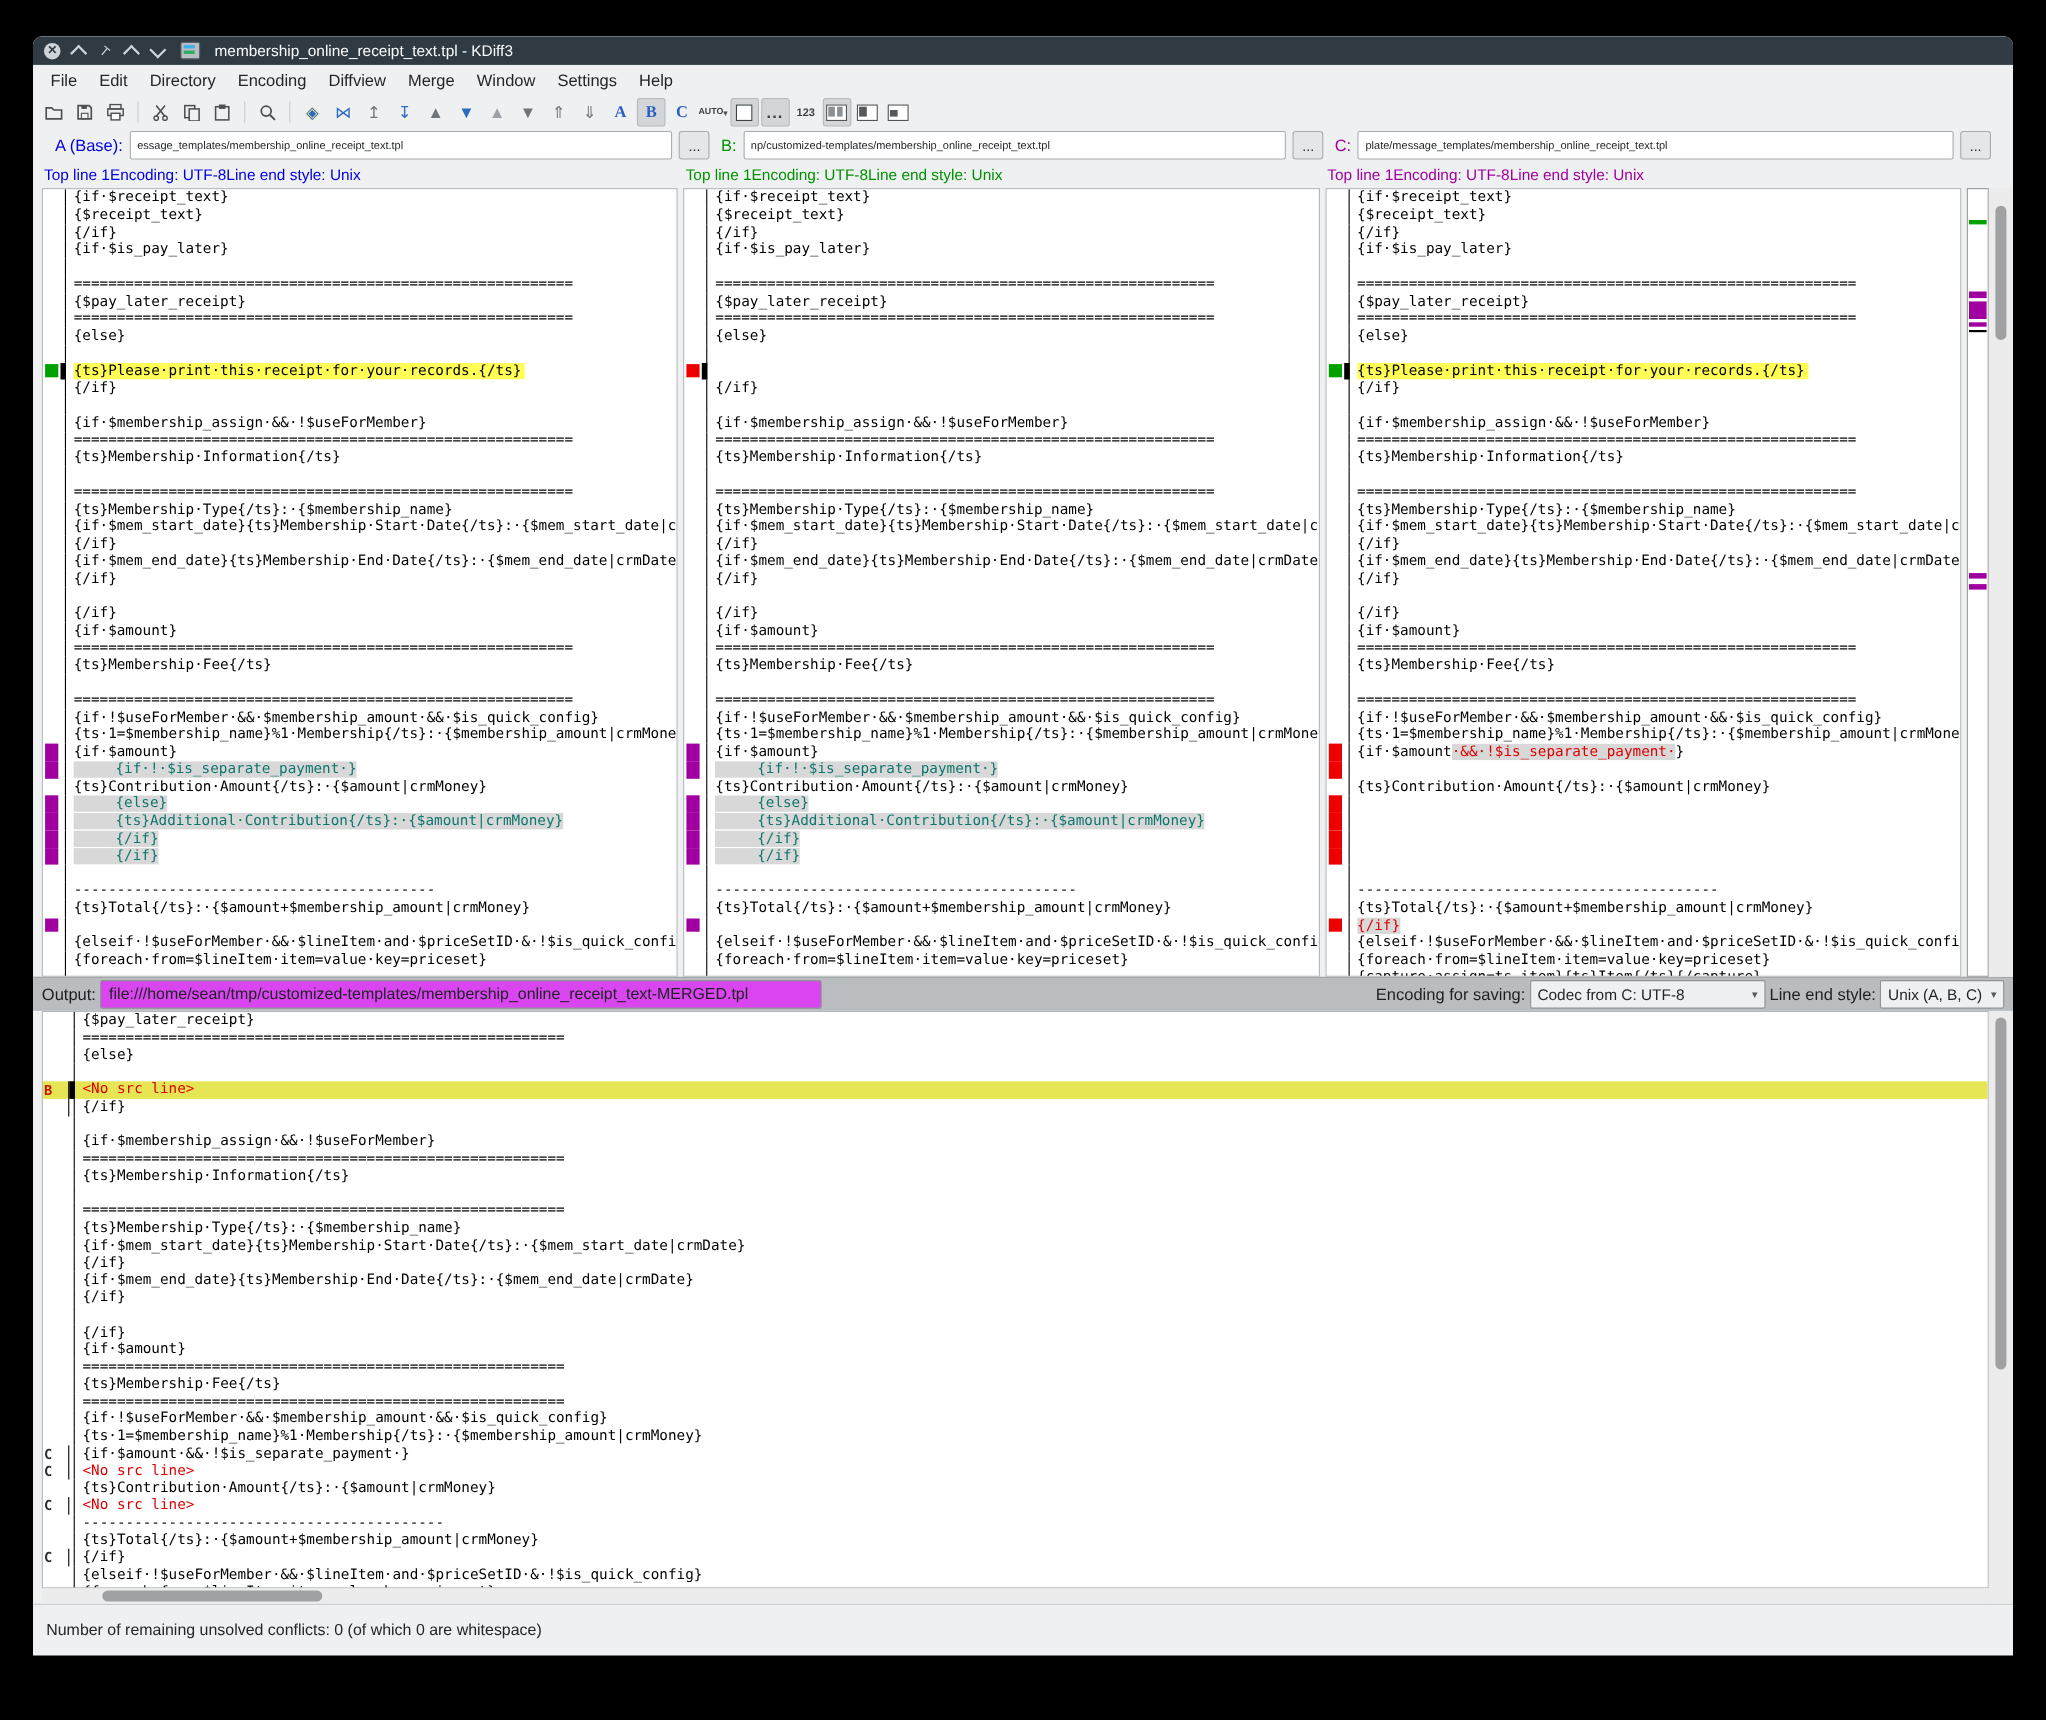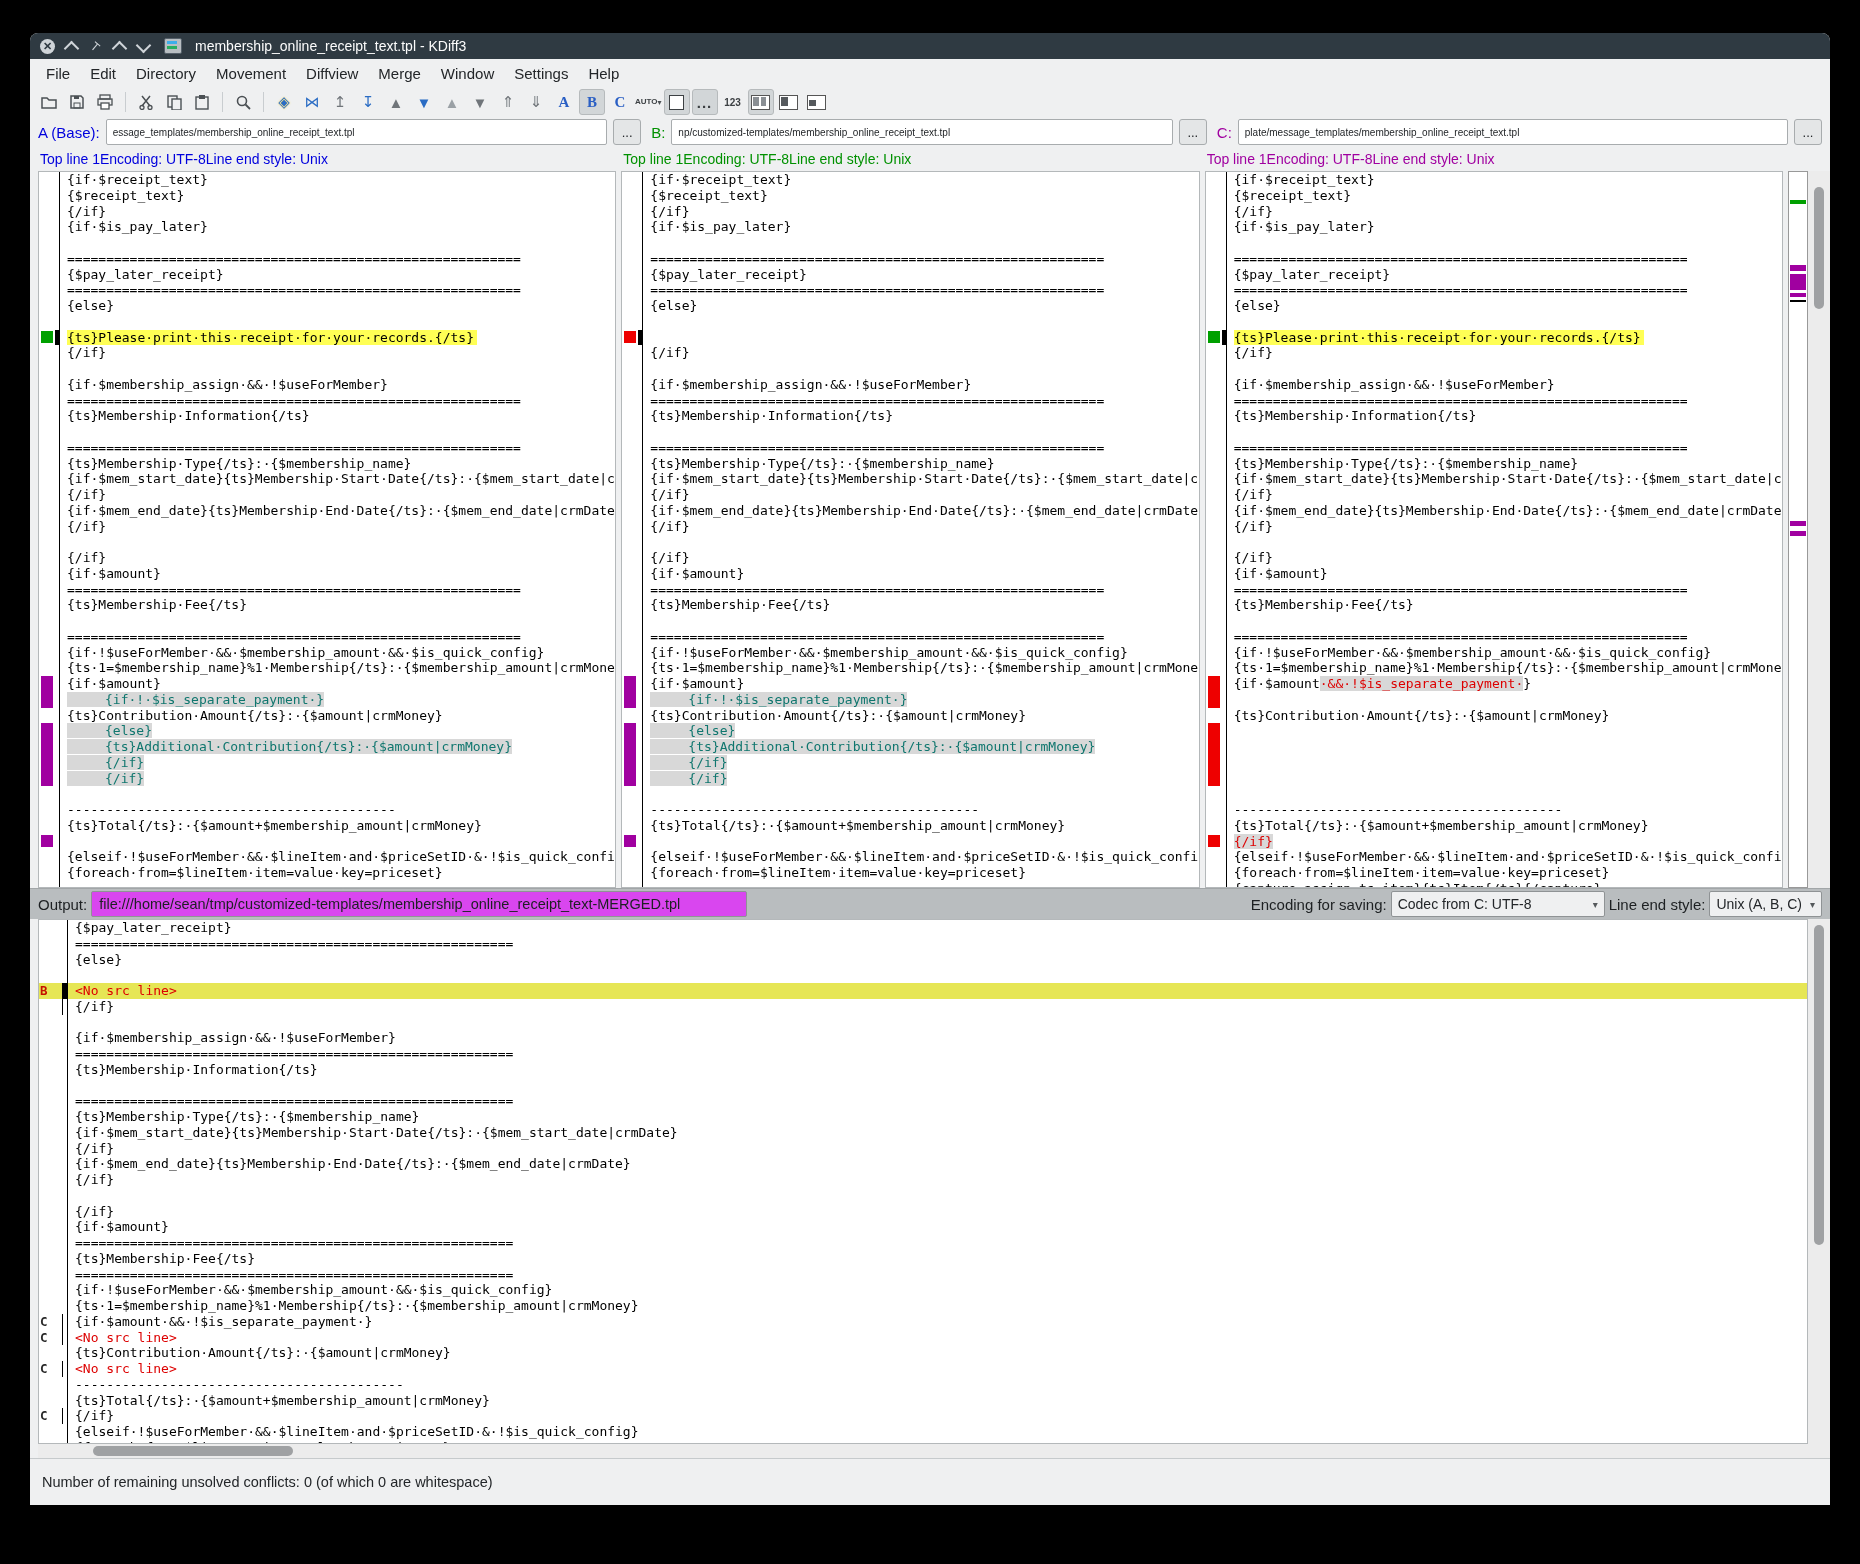--- a/index.html
+++ b/index.html
@@ -31,21 +31,21 @@
   .blue{color:#2a6cc4;} .gray{color:#70757a;} .ltgray{color:#9aa0a5;}
   .abc{font-weight:bold;color:#2a5fc4;font-size:15px;font-family:"Liberation Serif",serif;}
   .auto{font-size:8px;font-weight:bold;letter-spacing:0;line-height:1;color:#3d4144;}
   .sq{width:13px;height:13px;border:1.5px solid #3d4144;background:#fff;}
   .dots{letter-spacing:1px;font-weight:bold;color:#3d4144;}
   .nums{font-size:10px;font-weight:bold;color:#3d4144;}
   .gridico{width:17px;height:13px;border:1.5px solid #555;position:relative;background:#fff;}
   .gridico .cell{position:absolute;background:#8a8f94;}
   svg.ico{display:block;}
   
-  #filerow{height:30px;display:flex;align-items:center;padding:0 8px;gap:6px;flex:none;font-size:15px;}
+  #filerow{height:30px;display:flex;align-items:center;padding:0 20px;gap:6px;flex:none;font-size:15px;}
   .fl-a{color:#0000dd;} .fl-b{color:#009100;} .fl-c{color:#a000a0;}
   .pathfield{flex:1;height:24px;background:#fff;border:1px solid #a8acae;border-radius:2px;
     font-size:10px;color:#232629;padding:0 6px;display:flex;align-items:center;overflow:hidden;white-space:nowrap;}
   .browse{width:26px;height:24px;background:#e4e6e7;border:1px solid #a8acae;border-radius:3px;
     display:flex;align-items:center;justify-content:center;font-size:13px;color:#232629;}
   
   #diffarea{height:741px;display:flex;padding:0 0 0 8px;flex:none;}
   .diffcol{flex:1;display:flex;flex-direction:column;margin-right:5px;min-width:0;}
   .panehdr{height:24px;display:flex;align-items:center;font-size:14px;padding:0 4px 0 2px;flex:none;}
   .pane{flex:1;background:#fff;border:1px solid #b4b8ba;overflow:hidden;position:relative;}
@@ -107,21 +107,21 @@
         <span class="chev down"></span>
       </span>
     <span id="appicon"></span>
     <span id="wintitle">membership_online_receipt_text.tpl - KDiff3</span>
   </div>
 
   <div id="menubar">
       <span class="menuitem">File</span>
       <span class="menuitem">Edit</span>
       <span class="menuitem">Directory</span>
-      <span class="menuitem">Movement</span>
+      <span class="menuitem">Encoding</span>
       <span class="menuitem">Diffview</span>
       <span class="menuitem">Merge</span>
       <span class="menuitem">Window</span>
       <span class="menuitem">Settings</span>
       <span class="menuitem">Help</span>
     </div>
 
   <div id="toolbar">
     <span class="tbbtn">
       <svg class="ico" width="18" height="16">

